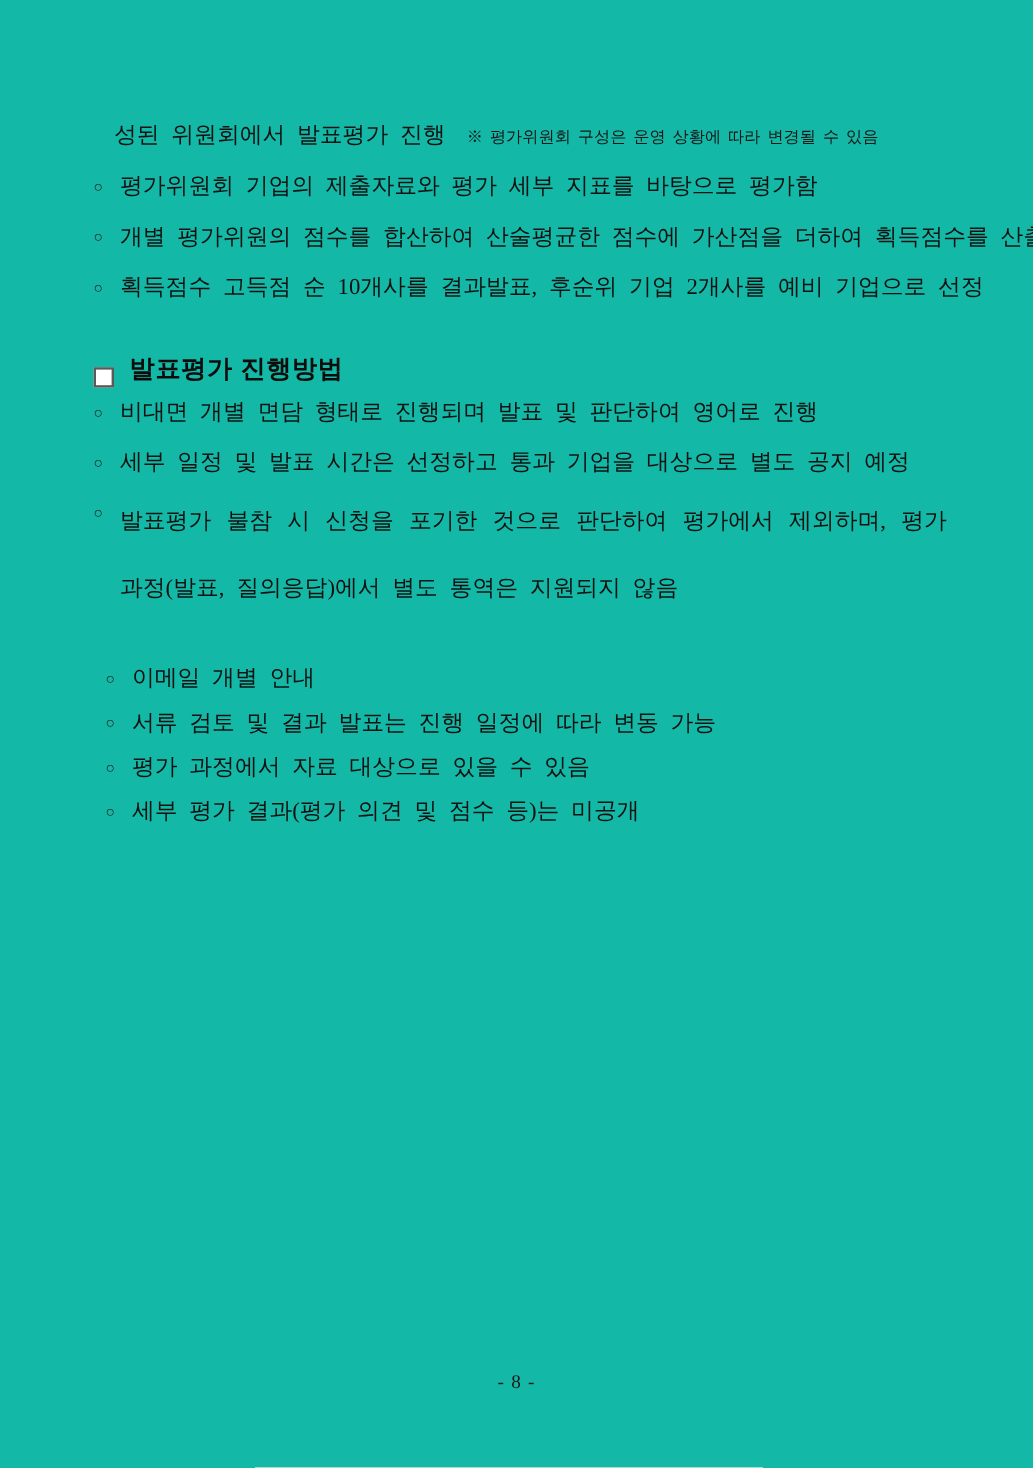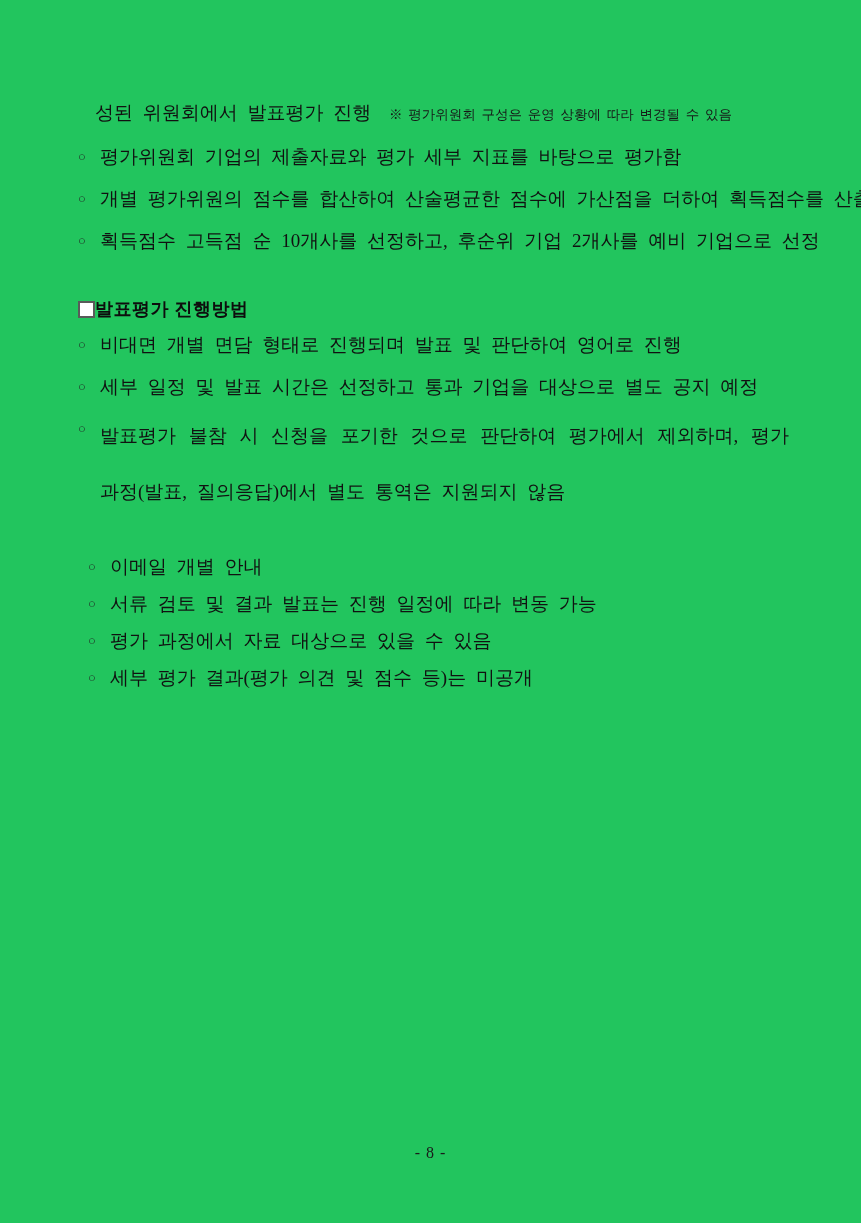--- a/index.html
+++ b/index.html
@@ -12,21 +12,21 @@
     height: 1223px;
     position: relative;
     overflow: hidden;
     font-family: "Liberation Serif", serif;
     color: #111111;
   }
   .page {
     position: relative;
     width: 861px;
     height: 1223px;
-    background: #22c55e;
+    background: #14b8a6;
   }
   .content {
     padding: 92px 72px 0 78px;
   }
   
   .intro-line {
     padding-left: 17px;
     font-size: 19px;
     line-height: 42px;
     white-space: nowrap;
@@ -66,24 +66,25 @@
   }
   
   .section {
     margin-top: 32px;
   }
   .section--results {
     margin-top: 28px;
   }
   .section-title {
     display: flex;
-    align-items: center;
+    align-items: flex-end;
+    gap: 13px;
     font-family: "Liberation Sans", sans-serif;
     font-weight: bold;
-    font-size: 18px;
+    font-size: 21px;
     line-height: 30px;
     letter-spacing: 0.5px;
     color: #0d0d0d;
     white-space: nowrap;
   }
   .square-marker {
     display: inline-block;
     width: 13px;
     height: 13px;
     border: 2px solid #5a5a5a;
@@ -126,21 +127,21 @@
       <div class="bullet">
         <span class="marker">○</span>
         <span class="text">평가위원회 기업의 제출자료와 평가 세부 지표를 바탕으로 평가함</span>
       </div>
       <div class="bullet">
         <span class="marker">○</span>
         <span class="text">개별 평가위원의 점수를 합산하여 산술평균한 점수에 가산점을 더하여 획득점수를 산출</span>
       </div>
       <div class="bullet">
         <span class="marker">○</span>
-        <span class="text">획득점수 고득점 순 10개사를 선정하고, 후순위 기업 2개사를 예비 기업으로 선정</span>
+        <span class="text">획득점수 고득점 순 10개사를 결과발표, 후순위 기업 2개사를 예비 기업으로 선정</span>
       </div>
     </div>
 
     <div class="section">
       <div class="section-title">
         <span class="square-marker"></span>
         <span>발표평가 진행방법</span>
       </div>
       <div class="bullets">
         <div class="bullet">

